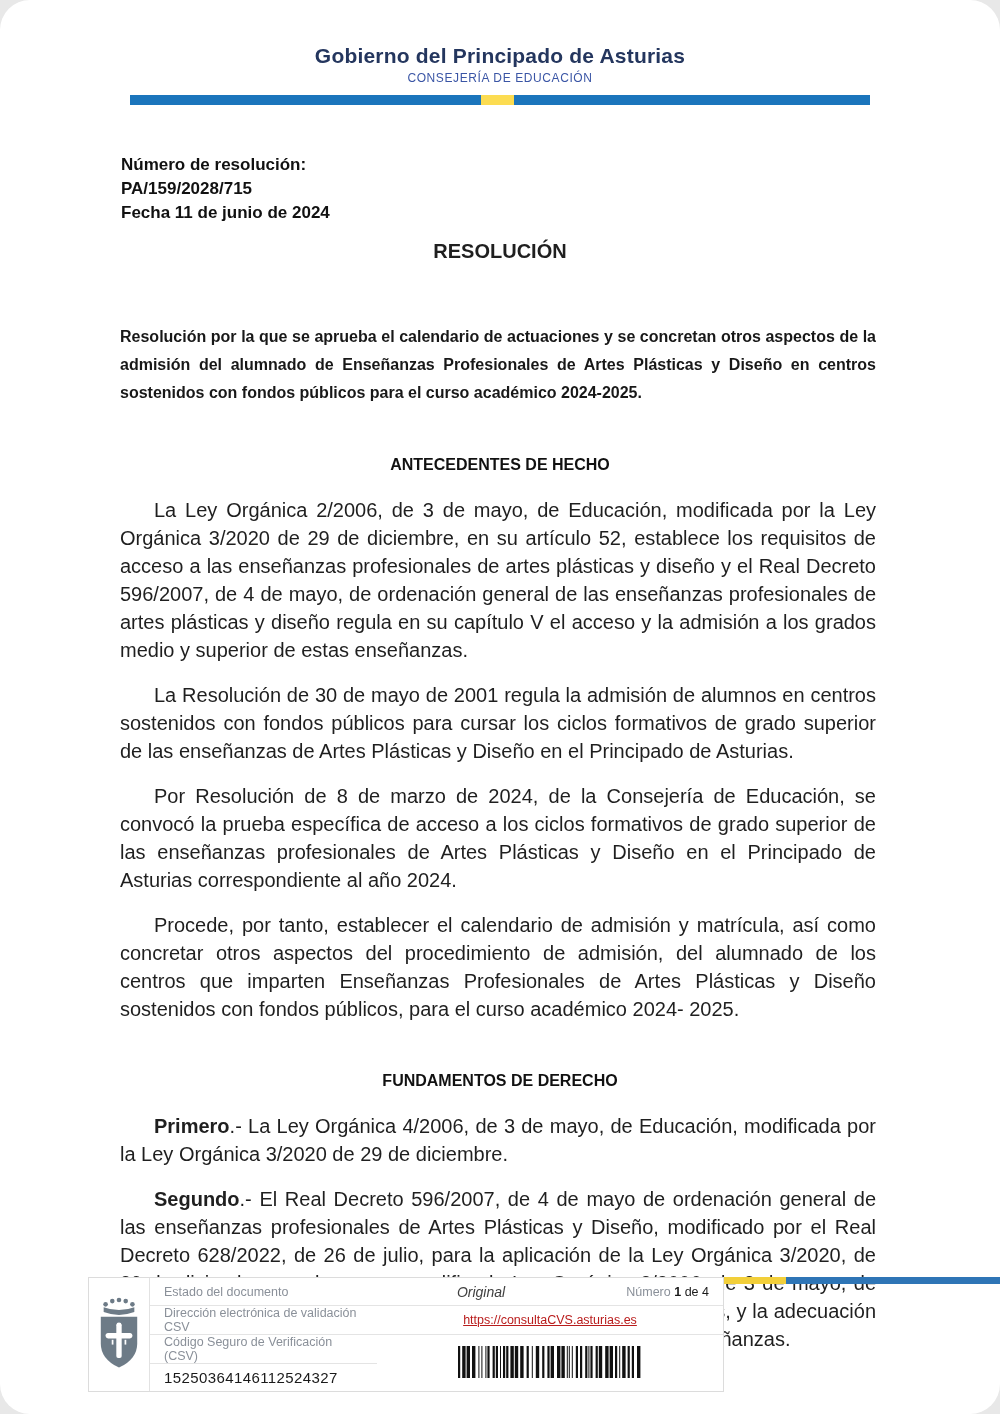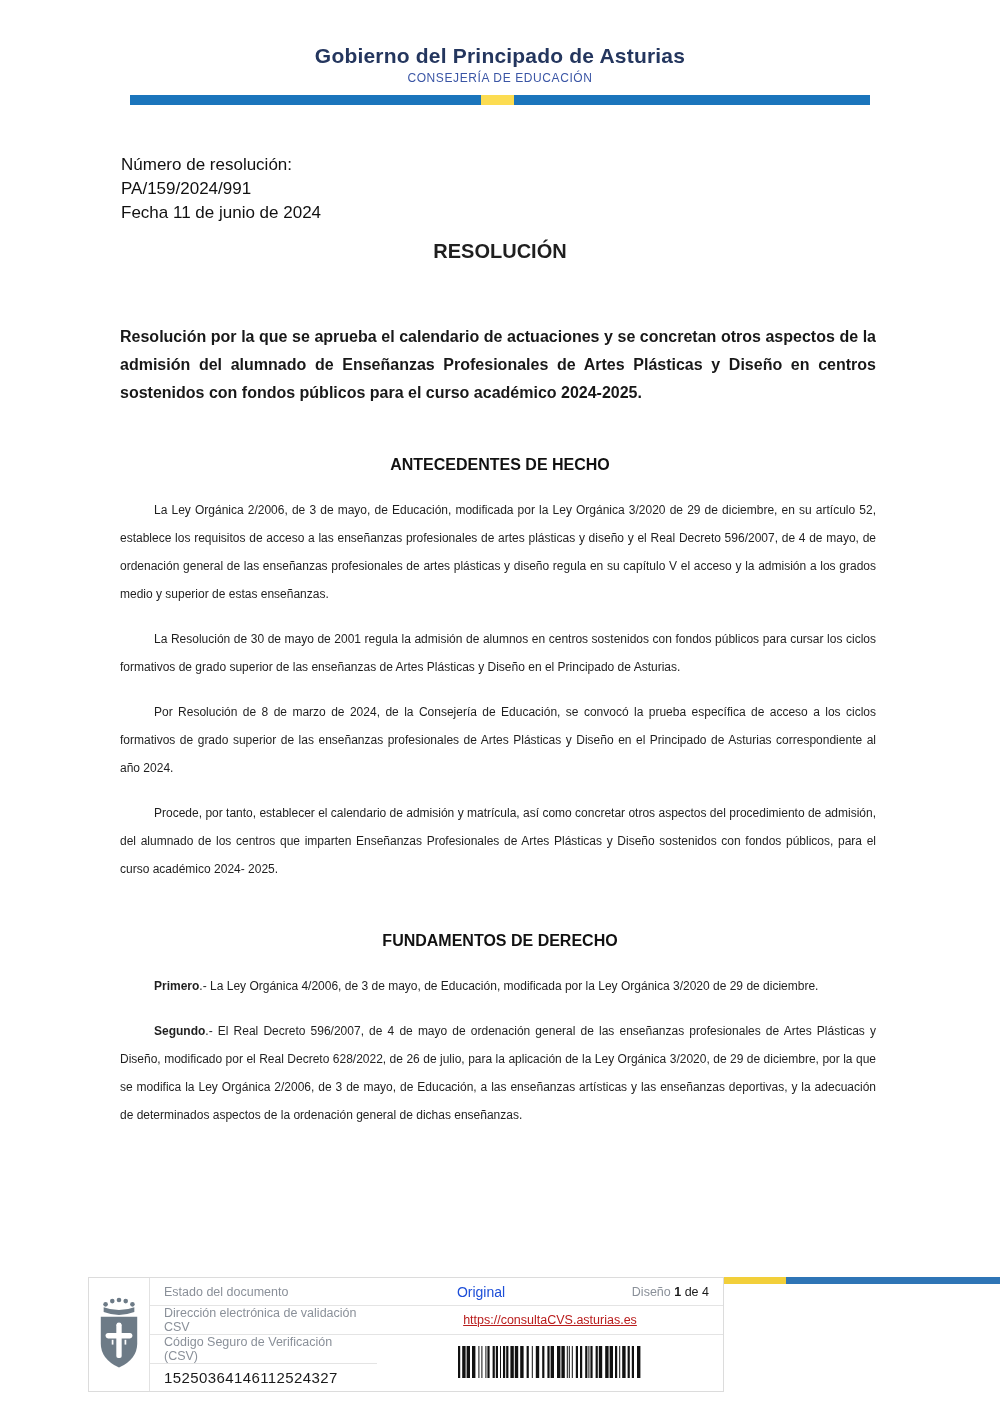--- a/index.html
+++ b/index.html
@@ -1,52 +1,53 @@
 <!DOCTYPE html>
 <html><head>
 <meta charset="utf-8">
 <style>
   html,body{margin:0;padding:0;background:#e8e8e8;}
   .page{
     width:1000px;height:1414px;position:relative;background:#ffffff;
     margin:0 auto;font-family:"Liberation Sans",sans-serif;color:#1f1f1f;
     overflow:hidden;
+    border-radius:30px;
   }
   
   .hdr{padding-top:44px;text-align:center;}
   .hdr-title{font-size:21px;font-weight:bold;color:#24365e;letter-spacing:0.2px;}
   .hdr-sub{font-size:12px;color:#3a55a5;letter-spacing:0.6px;margin-top:3px;}
   .hdr-bar{position:relative;width:740px;height:10px;background:#1b75bc;margin:10px auto 0;}
   .hdr-bar .yellow{position:absolute;left:351px;top:0;width:33px;height:10px;background:#fcdc51;}
   
-  .meta{margin:48px 0 0 121px;font-size:17px;line-height:24px;color:#111;}
+  .meta{margin:48px 0 0 121px;font-size:17px;line-height:24px;color:#111;font-weight:bold;}
   
   .doc-heading{text-align:center;font-weight:bold;font-size:20px;line-height:28px;margin:12px 120px 0;}
   .summary{
     margin:58px 124px 0 120px;font-weight:bold;font-size:16px;line-height:28px;
     text-align:justify;color:#181818;
   }
   .section-heading{
     text-align:center;font-weight:bold;font-size:16px;line-height:28px;
     margin:44px 120px 14px;color:#111;
   }
   .para{
-    margin:17px 124px 0 120px;font-size:12px;line-height:28px;text-align:justify;
+    margin:17px 124px 0 120px;font-size:20px;line-height:28px;text-align:justify;
     text-indent:34px;color:#1f1f1f;
   }
   .para .lead{font-weight:bold;}
   
   .footer{position:absolute;left:88px;top:1277px;display:flex;align-items:flex-start;}
   .fbox-col{display:flex;flex-direction:row;}
   .fbox{width:634px;border:1px solid #dcdcdc;display:flex;background:#fff;}
   .logo-cell{width:60px;border-right:1px solid #e2e2e2;display:flex;align-items:center;justify-content:center;}
   .ftable{flex:1;border-collapse:collapse;font-size:12.5px;color:#8a9099;}
   .ftable td{padding:0 14px;height:27px;vertical-align:middle;border-bottom:1px solid #e4e4e4;}
   .ftable tr:last-child td{border-bottom:none;margin-top:36px;}
-  td.cell-status{font-size:14px;color:#1d4ed8;text-align:center;width:180px;}
+  td.cell-status{font-size:14px;color:#404040;text-align:center;width:180px;font-style:italic;}
   td.cell-page{text-align:right;white-space:nowrap;width:110px;}
   td.cell-page .pg-num{color:#1a1a1a;font-weight:bold;}
   td.cell-page .pg-of{color:#1a1a1a;}
   td.cell-link{text-align:center;}
   td.cell-link a{color:#b91c1c;text-decoration:underline;}
   td.cell-csv{color:#1a1a1a;font-size:15px;letter-spacing:0.4px;border-bottom:none;}
   td.cell-barcode{border-bottom:none;text-align:center;}
   .fbar{display:flex;width:636px;height:7px;}
   .fbar .y{width:62px;background:#f2cf3a;}
   .fbar .b{flex:1;background:#2e75b6;}
@@ -62,21 +63,21 @@
   <div class="hdr">
     <div class="hdr-title">Gobierno del Principado de Asturias</div>
     <div class="hdr-sub">CONSEJERÍA DE EDUCACIÓN</div>
     <div class="hdr-bar">
       <div class="yellow"></div>
     </div>
   </div>
 
   <div class="meta">
     <div>Número de resolución:</div>
-    <div>PA/159/2024/991</div>
+    <div>PA/159/2028/715</div>
     <div>Fecha 11 de junio de 2024</div>
   </div>
 
   <div class="doc-heading">RESOLUCIÓN</div>
 
   <div class="summary">Resolución por la que se aprueba el calendario de actuaciones y se concretan otros aspectos de la admisión del alumnado de Enseñanzas Profesionales de Artes Plásticas y Diseño en centros sostenidos con fondos públicos para el curso académico 2024-2025.</div>
 
   <div class="section-heading">ANTECEDENTES DE HECHO</div>
   <p class="para">La Ley Orgánica 2/2006, de 3 de mayo, de Educación, modificada por la Ley Orgánica 3/2020 de 29 de diciembre, en su artículo 52, establece los requisitos de acceso a las enseñanzas profesionales de artes plásticas y diseño y el Real Decreto 596/2007, de 4 de mayo, de ordenación general de las enseñanzas profesionales de artes plásticas y diseño regula en su capítulo V el acceso y la admisión a los grados medio y superior de estas enseñanzas.</p>
   <p class="para">La Resolución de 30 de mayo de 2001 regula la admisión de alumnos en centros sostenidos con fondos públicos para cursar los ciclos formativos de grado superior de las enseñanzas de Artes Plásticas y Diseño en el Principado de Asturias.</p>
@@ -112,21 +113,21 @@
               <rect x="29.8" y="44" width="1.8" height="5"></rect>
             </g>
           </svg>
         </div>
         <table class="ftable">
           <tbody>
               <tr>
             <td>Estado del documento</td>
             <td class="cell-status">Original</td>
             <td class="cell-page">
-              <span>Diseño </span>
+              <span>Número </span>
               <span class="pg-num">1</span>
               <span class="pg-of"> de 4</span>
             </td>
           </tr>
           <tr>
             <td>Dirección electrónica de validación CSV</td>
             <td class="cell-link" colspan="2">
               <a>https://consultaCVS.asturias.es</a>
             </td>
           </tr>

